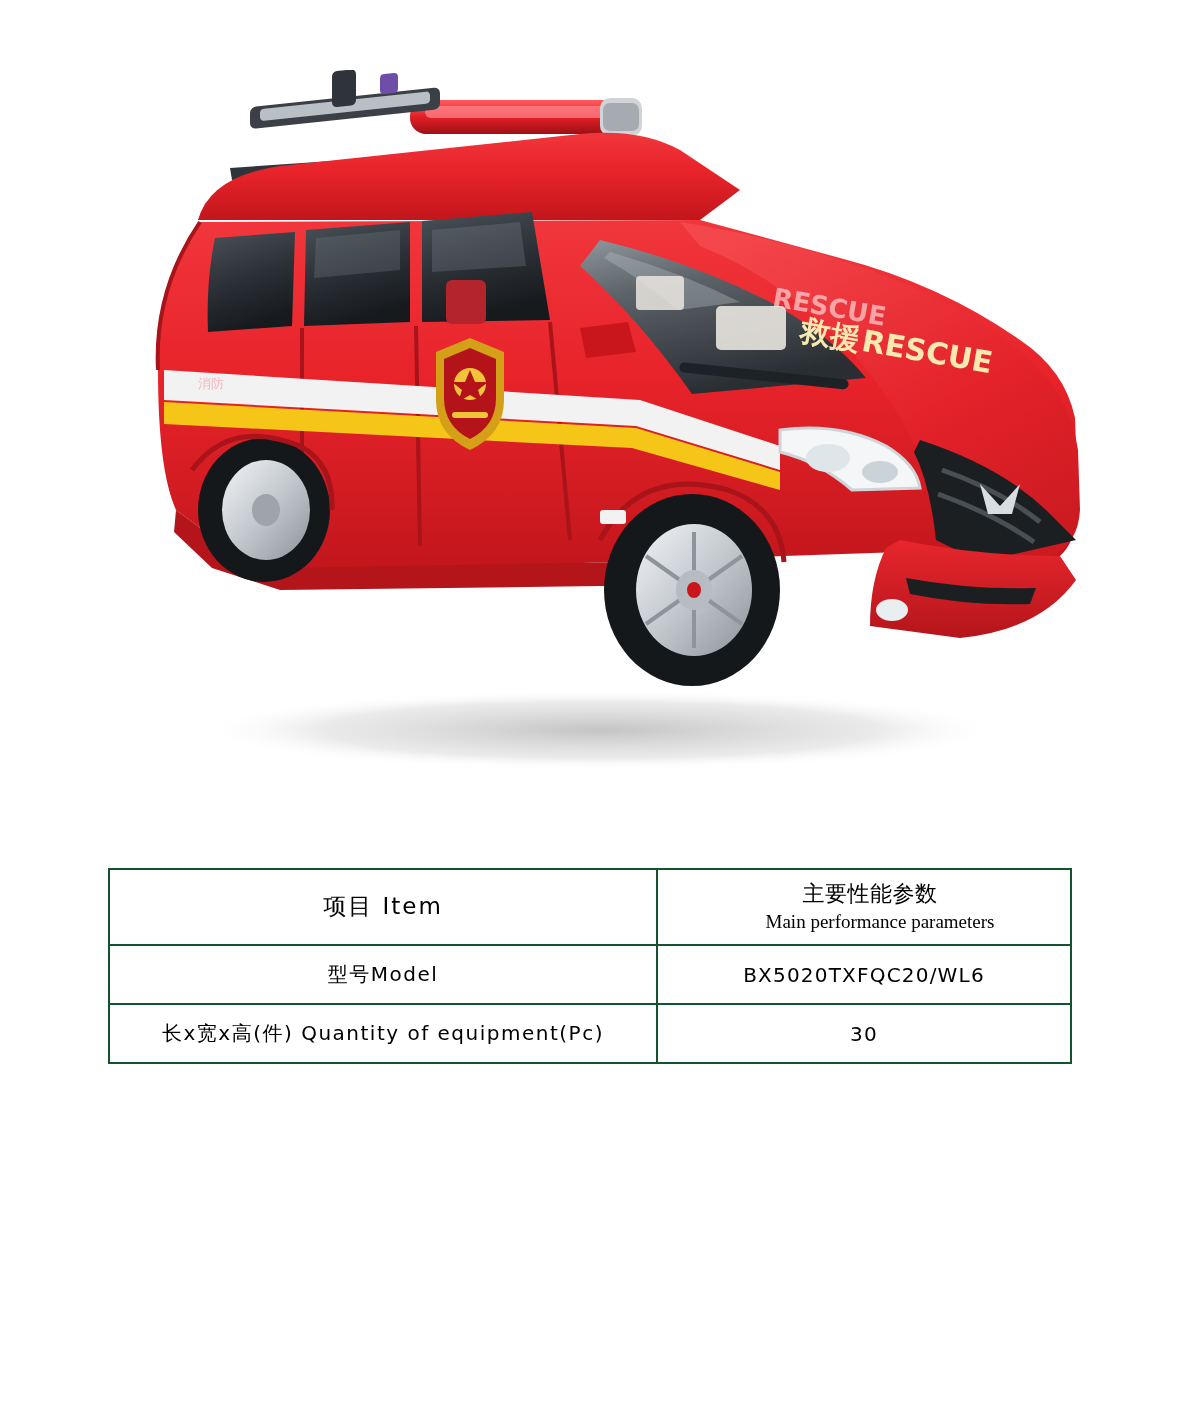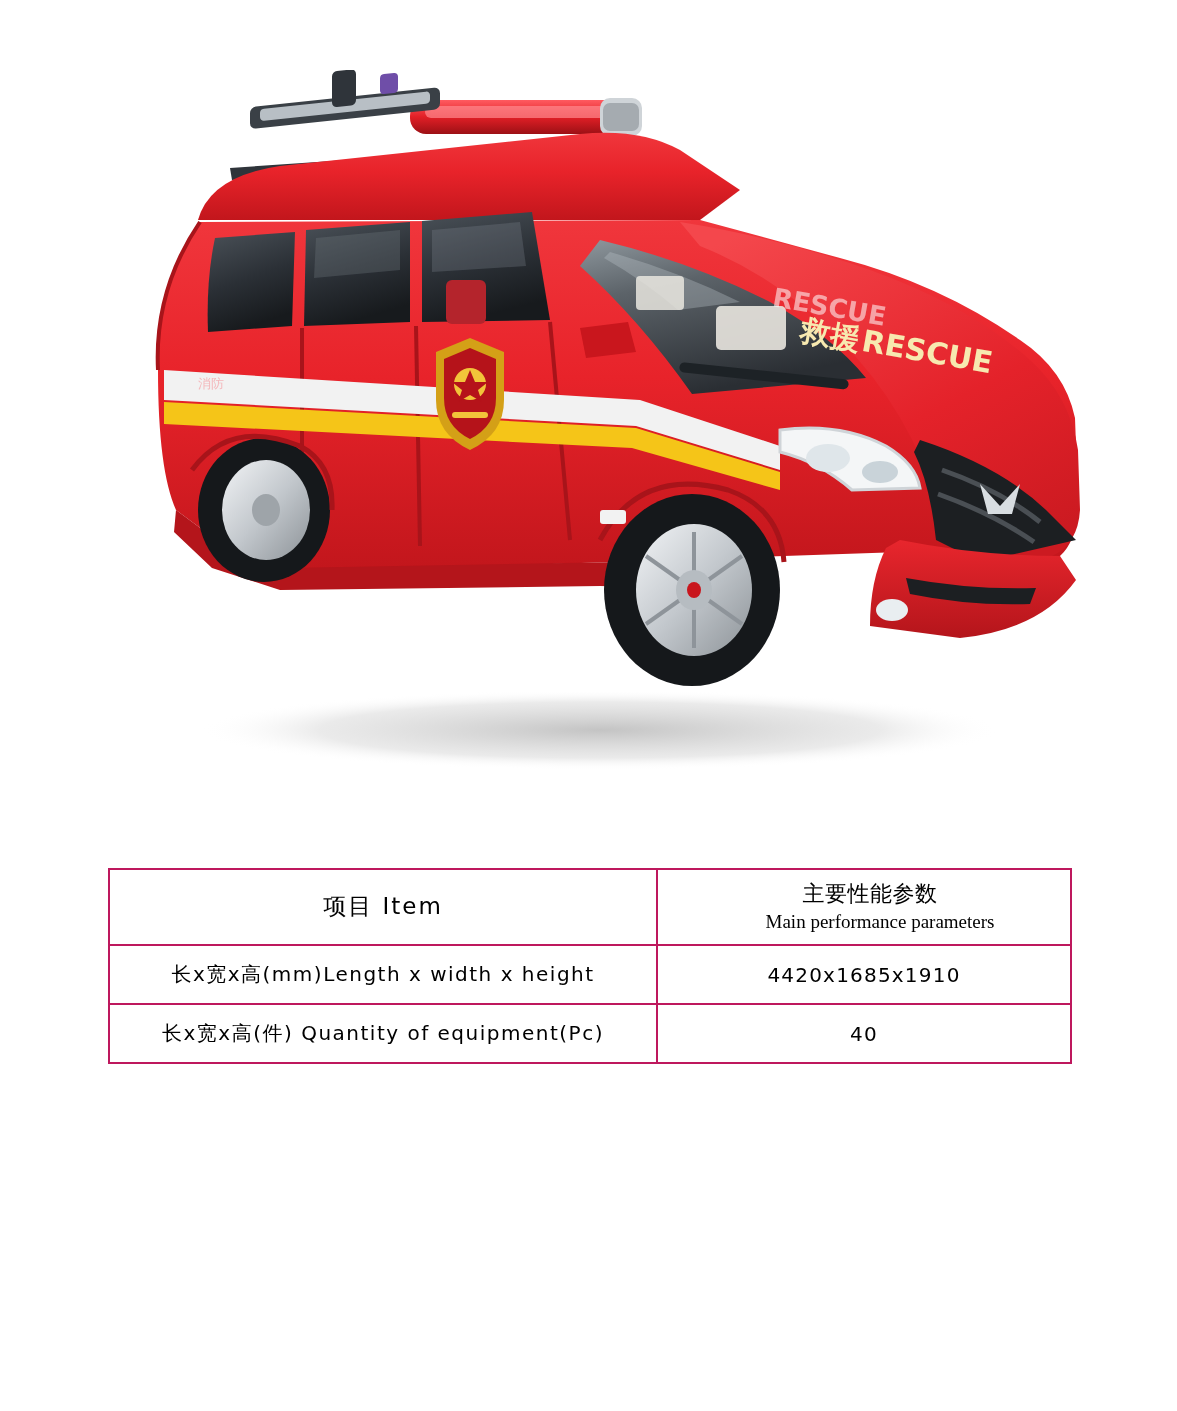--- a/index.html
+++ b/index.html
@@ -44,21 +44,21 @@
     top: 868px;
     width: 962px;
   }
   table.spec {
     border-collapse: collapse;
     width: 962px;
     table-layout: fixed;
     background: #ffffff;
   }
   table.spec td {
-    border: 2px solid #be185d;
+    border: 2px solid #14532d;
     text-align: center;
     vertical-align: middle;
     color: #000000;
     font-family: "DejaVu Sans", sans-serif;
     letter-spacing: 0.5px;
   }
   table.spec col.c1 { width: 548px; }
   table.spec col.c2 { width: 414px; }
 
   .row-head td {
@@ -264,22 +264,22 @@
         <td>
           <span class="head-item">项目 Item</span>
         </td>
         <td>
           <span class="cn">主要性能参数</span>
           <span class="sub">Main performance parameters</span>
         </td>
       </tr>
 
       <tr class="row">
-        <td class="label">长x宽x高(mm)Length x width x height</td>
-        <td class="value mono">4420x1685x1910</td>
+        <td class="label">型号Model</td>
+        <td class="value mono">BX5020TXFQC20/WL6</td>
       </tr>
       <tr class="row">
         <td class="label">长x宽x高(件) Quantity of equipment(Pc)</td>
-        <td class="value mono">40</td>
+        <td class="value mono">30</td>
       </tr>
     </tbody>
   </table>
 </div>
 
 </body></html>

